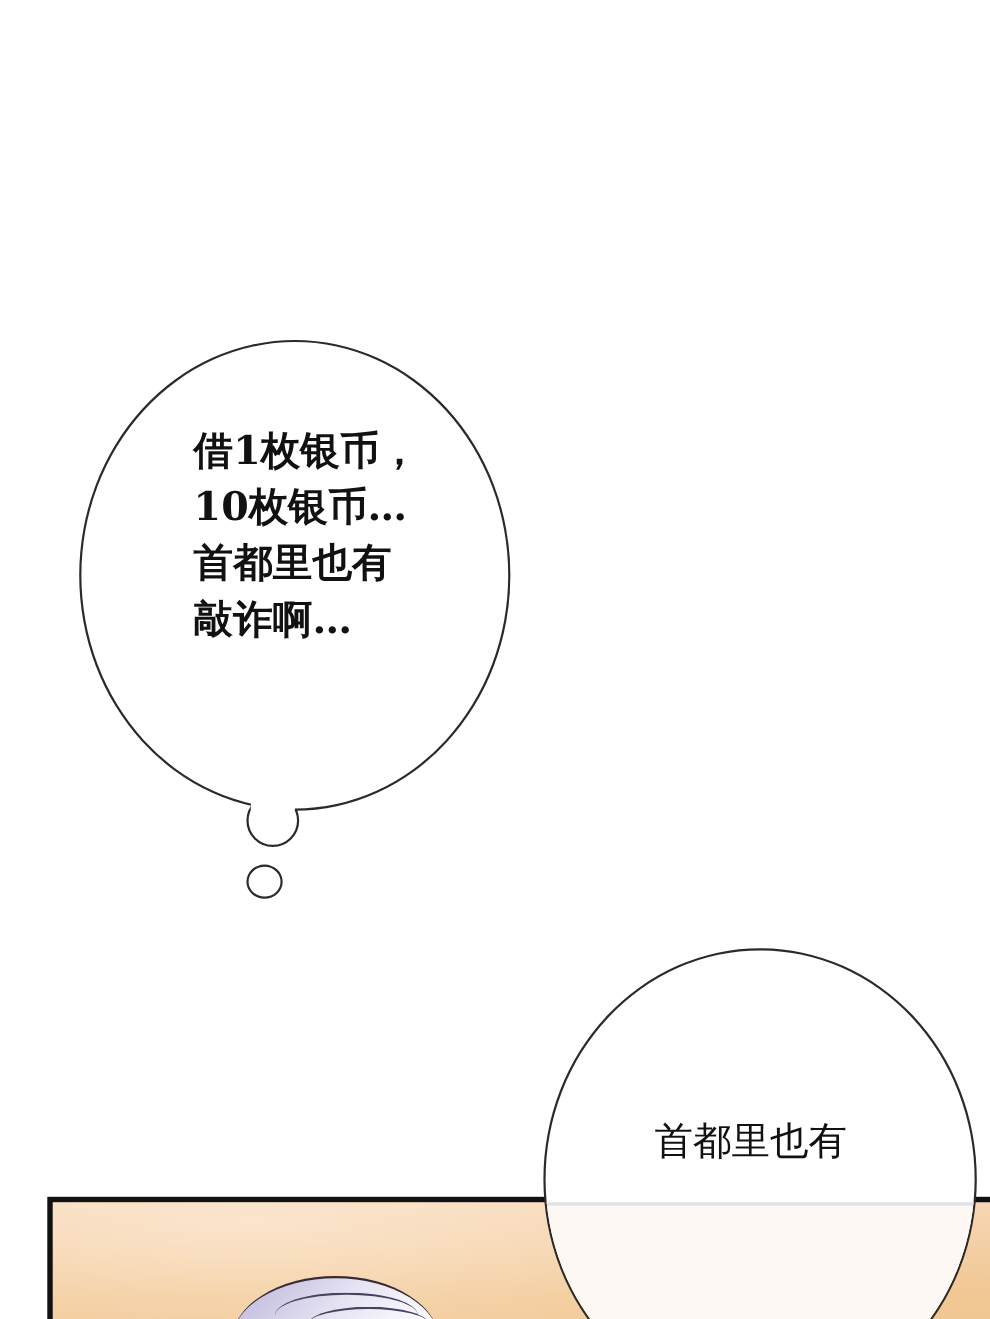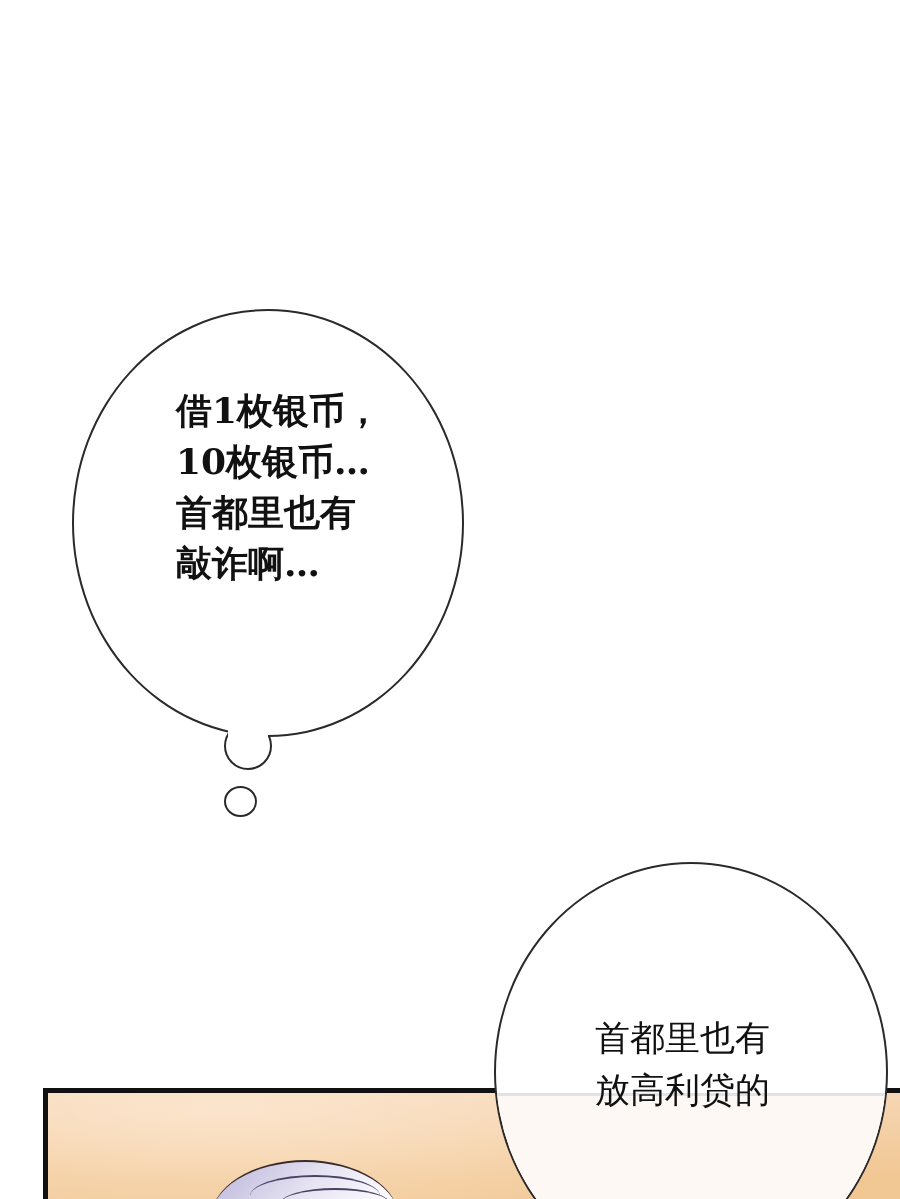--- a/index.html
+++ b/index.html
@@ -167,16 +167,15 @@
     <div>10枚银币…</div>
     <div>首都里也有</div>
     <div>敲诈啊…</div>
   </div>
 
   <div class="speech-bubble">
     <div class="speech-lower-tint"></div>
   </div>
   <div class="speech-text">
     <div>首都里也有</div>
-    <div>放高利贷的</div>
   </div>
 
 </div>
 
 </body></html>

